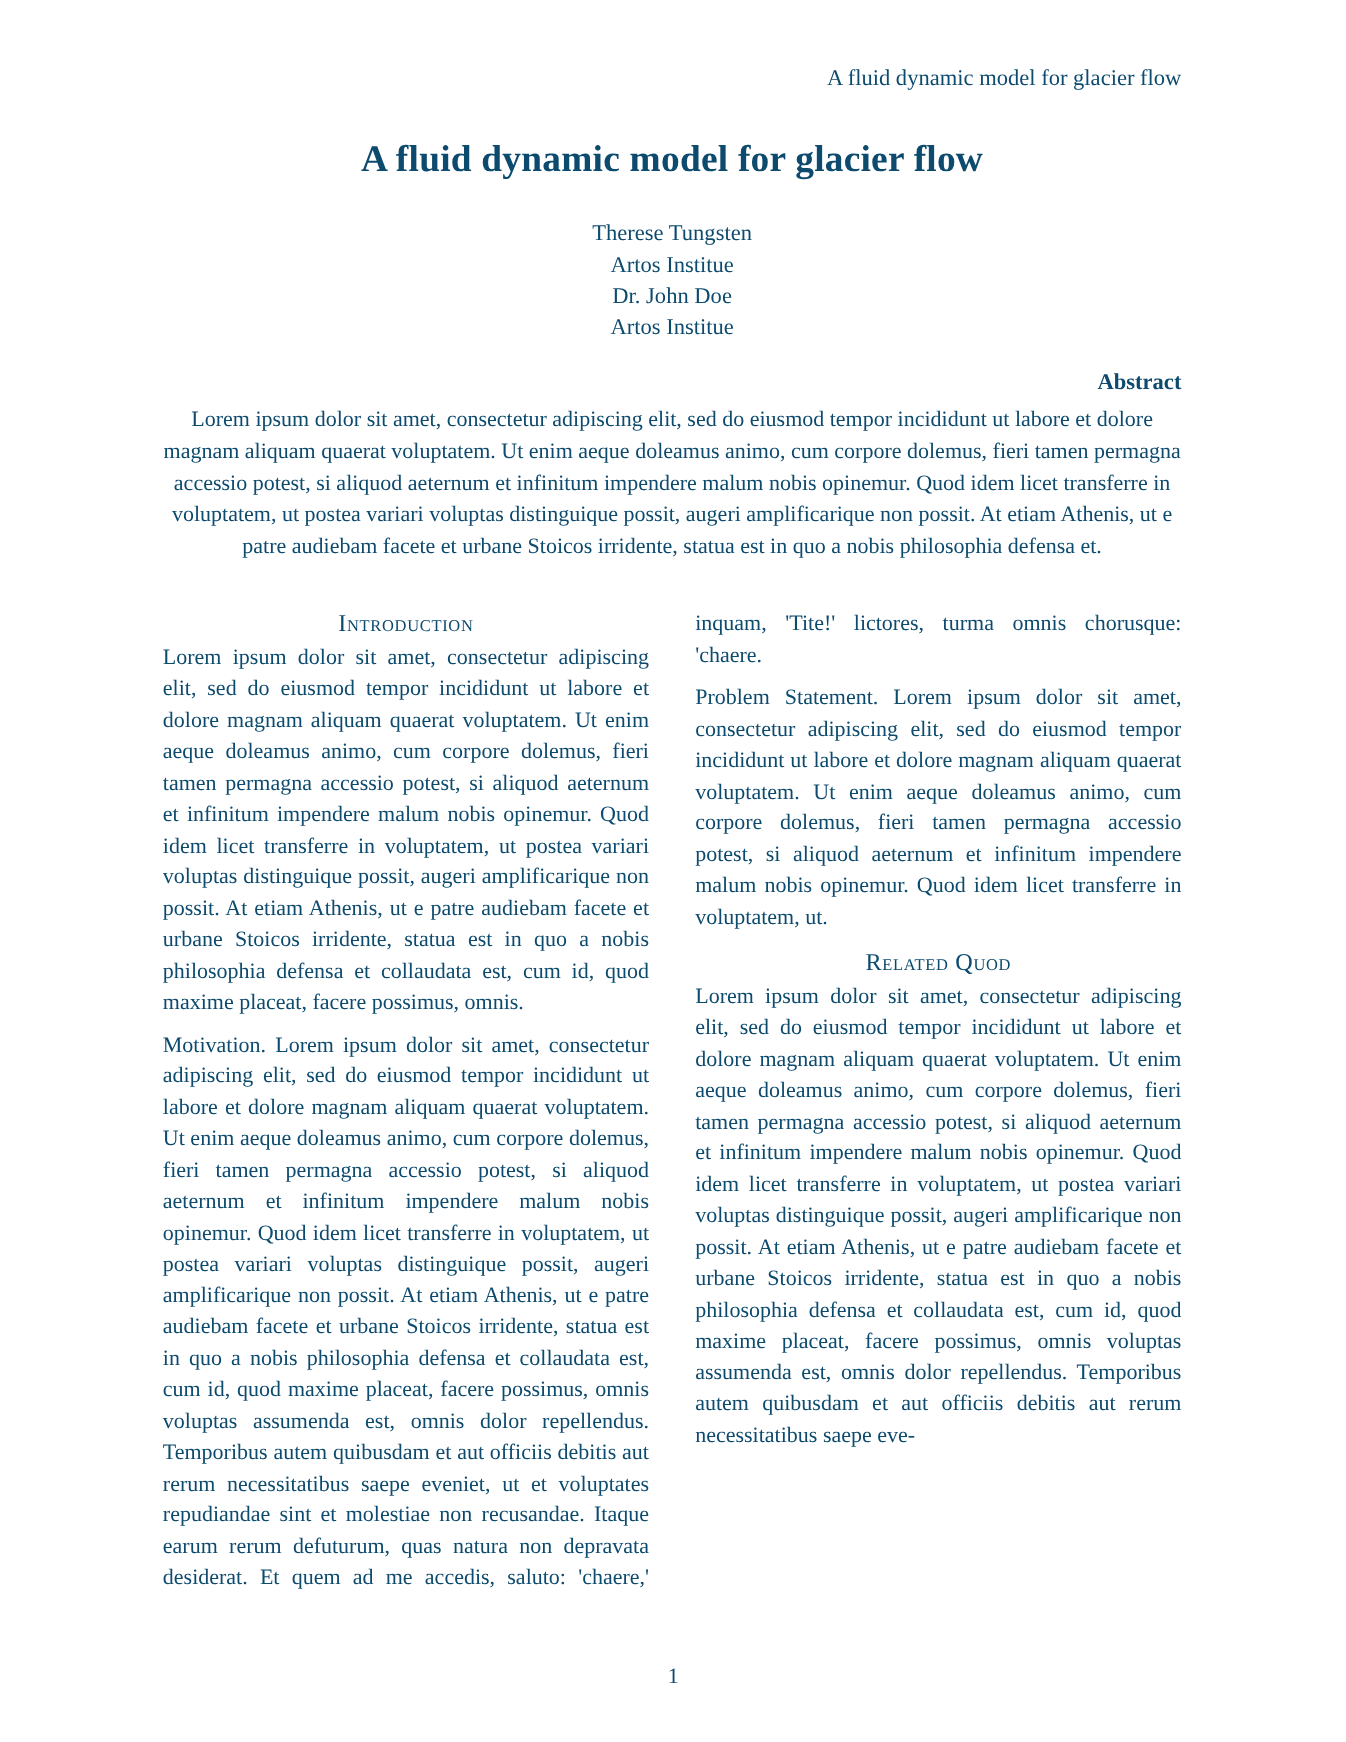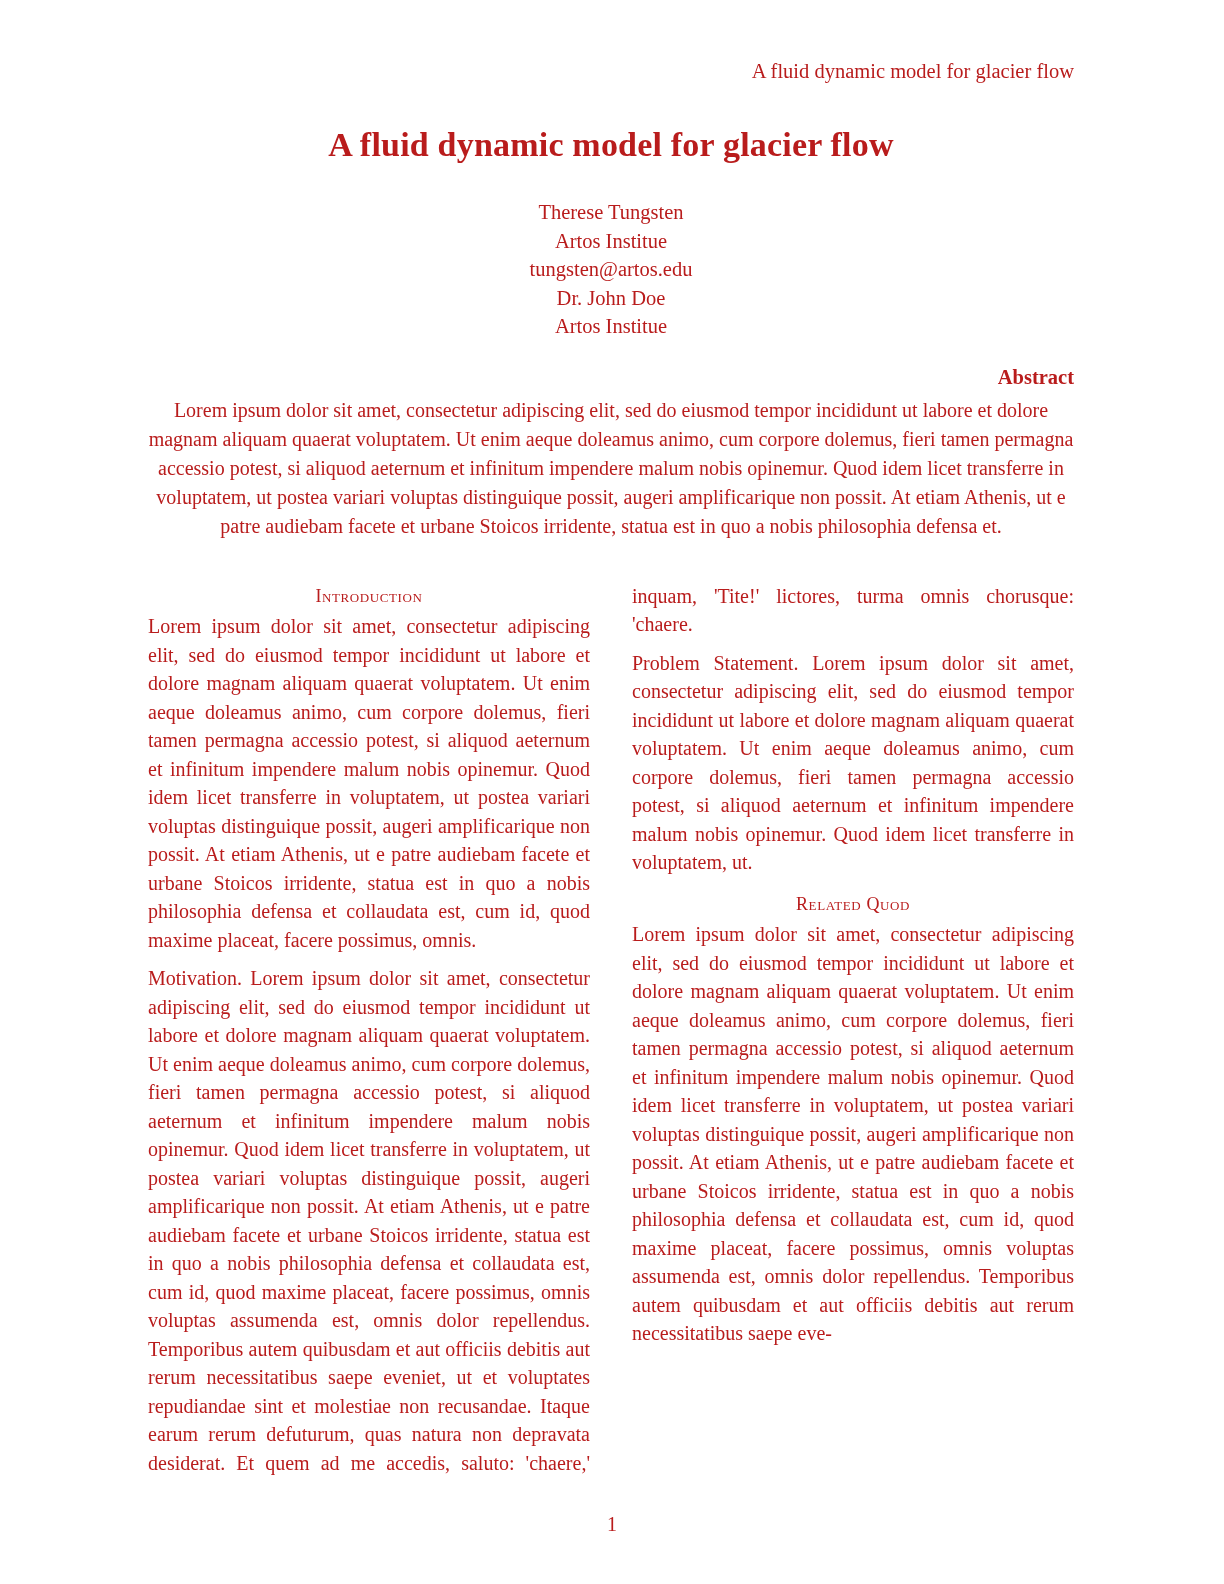--- a/index.html
+++ b/index.html
@@ -5,21 +5,21 @@
   html, body {
     margin: 0;
     padding: 0;
     background: #ffffff;
   }
   .page {
     position: relative;
     width: 1224px;
     height: 1584px;
     background: #ffffff;
-    color: #b91c1c;
+    color: #0c4a6e;
     font-family: "Liberation Serif", "DejaVu Serif", serif;
     box-sizing: border-box;
     padding: 58px 150px 0 148px;
     overflow: hidden;
   }
   .running-header {
     text-align: right;
     font-size: 20.5px;
     line-height: 26px;
     margin: 0 0 42px 0;
@@ -65,21 +65,21 @@
     column-gap: 42px;
     column-fill: auto;
     text-align: justify;
     font-size: 20px;
     line-height: 28.5px;
   }
   h2.section-heading {
     text-align: center;
     font-variant: small-caps;
     font-weight: normal;
-    font-size: 18px;
+    font-size: 22px;
     letter-spacing: 0.6px;
     margin: 0 0 2px 0;
     break-after: avoid;
   }
   h2.section-heading.spaced {
     margin-top: 13px;
   }
   .columns p {
     margin: 0;
   }
@@ -103,21 +103,20 @@
 <div class="page">
 
   <div class="running-header">A fluid dynamic model for glacier flow</div>
 
   <h1 class="paper-title">A fluid dynamic model for glacier flow</h1>
 
   <div class="authors">
     <div class="author">
       <div>Therese Tungsten</div>
       <div>Artos Institue</div>
-      <div>tungsten@artos.edu</div>
     </div>
     <div class="author">
       <div>Dr. John Doe</div>
       <div>Artos Institue</div>
     </div>
   </div>
 
   <div class="abstract">
     <div class="abstract-heading">Abstract</div>
     <p class="abstract-text">Lorem ipsum dolor sit amet, consectetur adipiscing elit, sed do eiusmod tempor incididunt ut labore et dolore magnam aliquam quaerat voluptatem. Ut enim aeque doleamus animo, cum corpore dolemus, fieri tamen permagna accessio potest, si aliquod aeternum et infinitum impendere malum nobis opinemur. Quod idem licet transferre in voluptatem, ut postea variari voluptas distinguique possit, augeri amplificarique non possit. At etiam Athenis, ut e patre audiebam facete et urbane Stoicos irridente, statua est in quo a nobis philosophia defensa et.</p>

